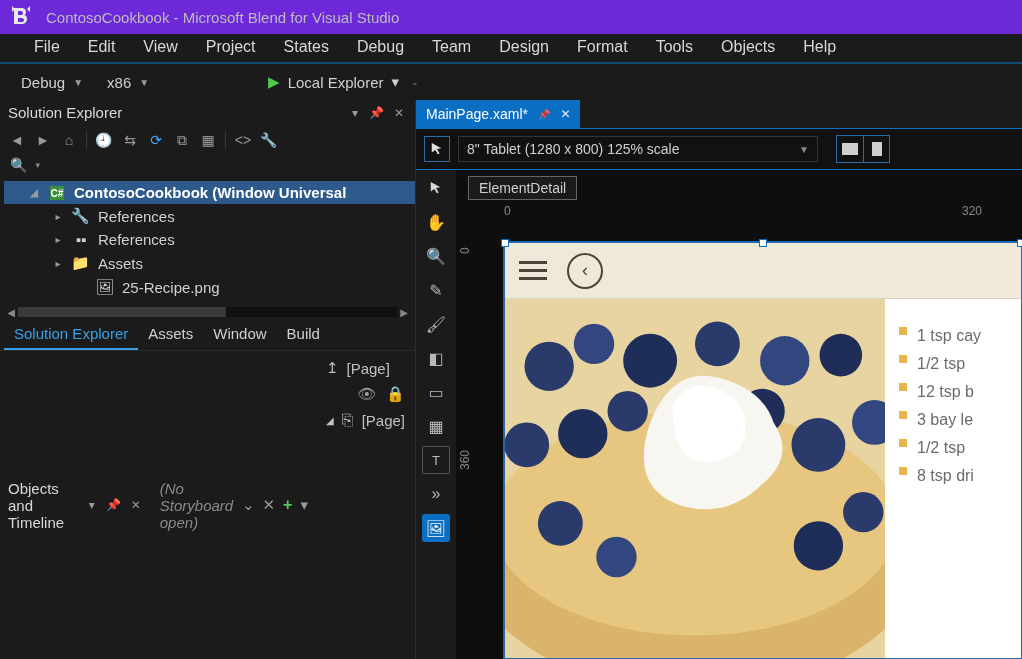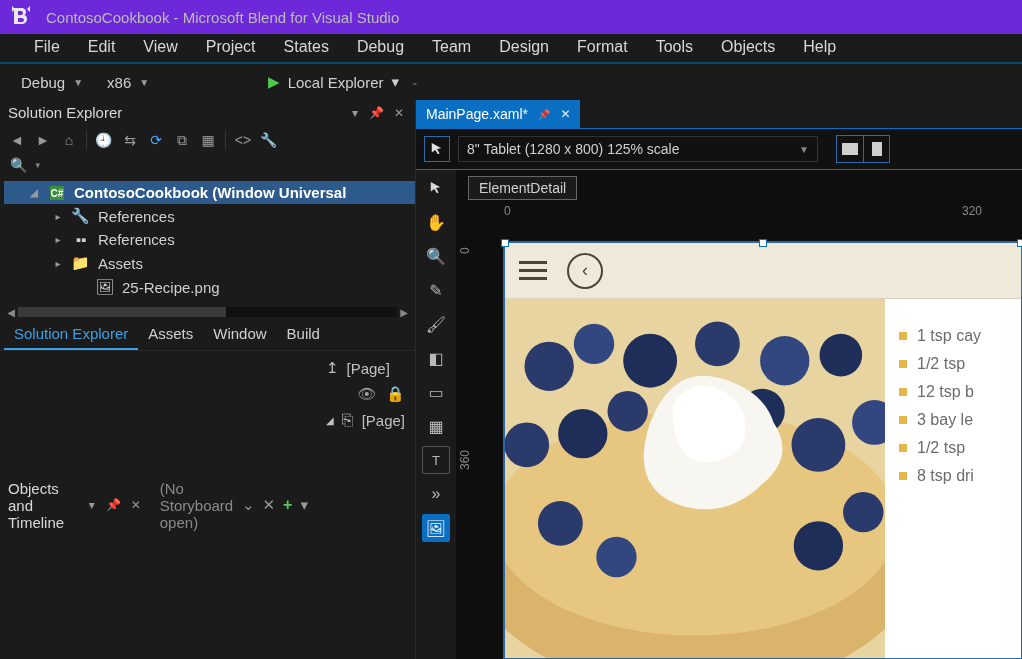--- a/index.html
+++ b/index.html
@@ -105,21 +105,21 @@
 
 .app-header { height:56px; background:#efe9da; display:flex; align-items:center; gap:20px; padding:0 14px; border-bottom:1px solid #d9d2c0; }
 .hamburger { display:flex; flex-direction:column; gap:5px; }
 .hamburger span { width:28px; height:3px; background:#4a4439; display:block; }
 .backbtn { width:36px; height:36px; border:2px solid #4a4439; border-radius:50%; display:flex; align-items:center; justify-content:center; color:#4a4439; font-size:18px; }
 
 .app-body { display:flex; height:calc(100% - 56px); }
 .food-img { width:380px; height:100%; background:#d8c090; position:relative; overflow:hidden; }
 .recipe-pane { flex:1; background:#fff; padding:18px 14px; overflow:hidden; }
 .recipe-title { color:#c9902f; font-size:30px; font-weight:400; margin-bottom:18px; white-space:nowrap; }
-.ingredient { display:flex; align-items:center; gap:10px; margin:10px 0; color:#6b6b6b; font-size:16px; white-space:nowrap; }
+.ingredient { display:flex; align-items:flex-start; gap:10px; margin:10px 0; color:#6b6b6b; font-size:16px; white-space:nowrap; }
 .ingredient .bullet { width:8px; height:8px; background:#e7b54a; display:inline-block; }
 
 
 .food-img svg { width:100%; height:100%; display:block; }
 </style>
 </head>
 <body>
 
 <div class="titlebar">
   <div class="logo">
@@ -246,21 +246,21 @@
     <div class="objects">
       <div class="panel-header">
         <div class="ptitle">Objects and Timeline</div>
         <div class="picons">
           <span>▾</span>
           <span>📌</span>
           <span>✕</span>
         </div>
       </div>
       <div class="notabs-row">
-        <span style="">(No Storyboard open)</span>
+        <span style="font-style:italic;">(No Storyboard open)</span>
         <div class="right">
           <span>⌄</span>
           <span>✕</span>
           <span class="plus">+</span>
           <span>▾</span>
         </div>
       </div>
       <div class="obj-body">
         <div class="obj-row">
           <span>↥</span>

